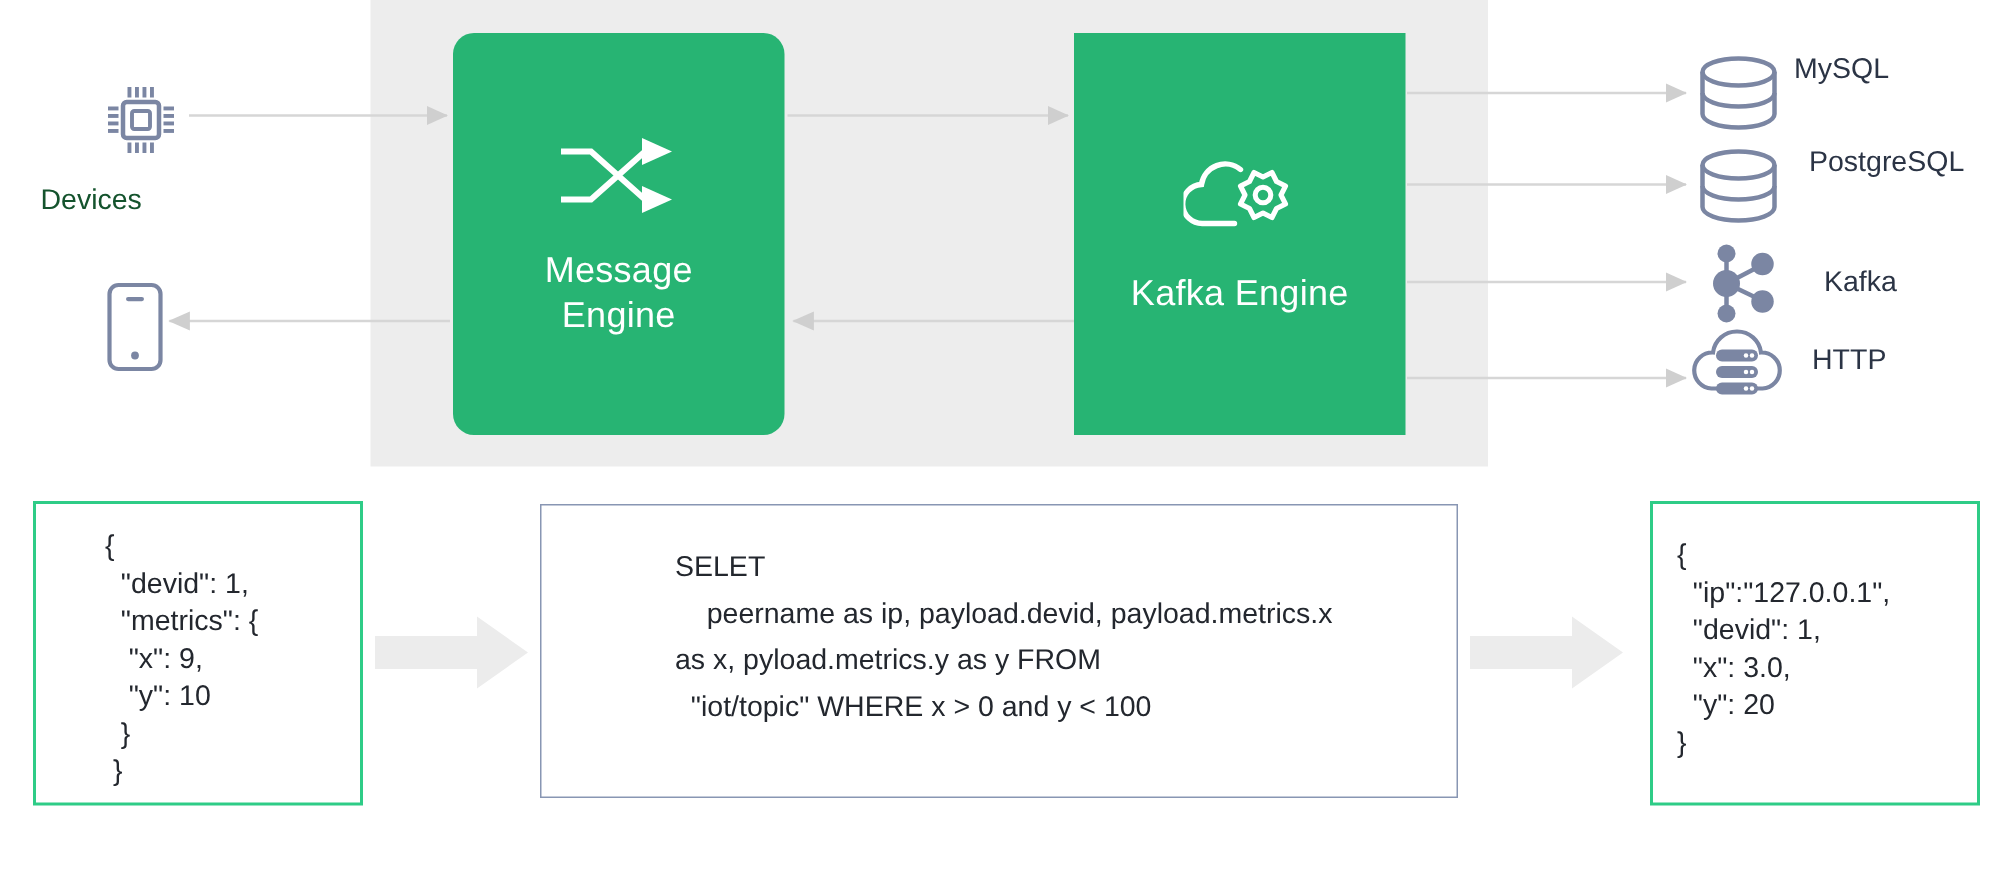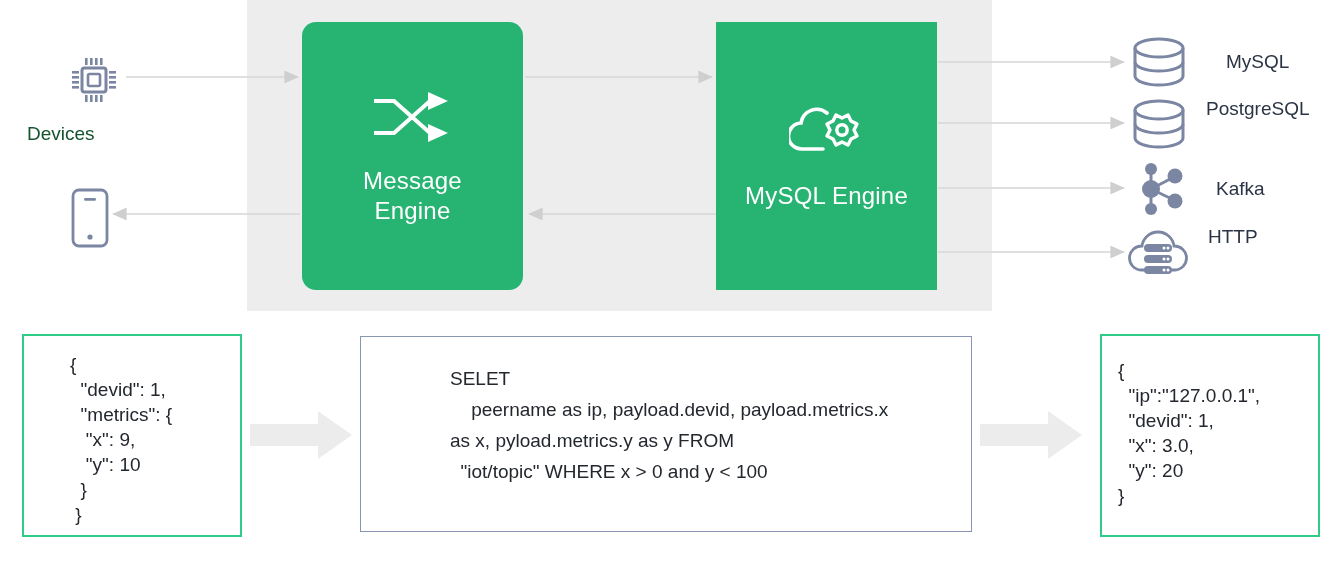--- a/index.html
+++ b/index.html
@@ -157,24 +157,24 @@
 </div>
 
 <div class="abs green-box" id="box-rule-engine">
   <div class="box-icon">
     <svg width="76" height="62" viewBox="0 0 76 62" xmlns="http://www.w3.org/2000/svg">
       <path d="M38,12 A16,16 0 0 0 12,22 A11,11 0 0 0 13,48 L34,48" fill="none" stroke="#ffffff" stroke-width="3.6" stroke-linecap="round"></path>
       <path d="M47,14 L53,17 L59,14 L62,20 L68,23 L65,29 L68,35 L62,38 L59,44 L53,41 L47,44 L44,38 L38,35 L41,29 L38,23 L44,20 z" fill="none" stroke="#ffffff" stroke-width="3.4" stroke-linejoin="round"></path>
       <circle cx="53" cy="29" r="5.2" fill="none" stroke="#ffffff" stroke-width="3.4"></circle>
     </svg>
   </div>
-  <div class="box-label">MySQL Engine</div>
-</div>
-
-<div class="abs" style="left:1130px;top:36px;display:flex;align-items:center;gap:38px;">
+  <div class="box-label">Kafka Engine</div>
+</div>
+
+<div class="abs" style="left:1130px;top:36px;display:flex;align-items:flex-start;gap:8px;">
   <div style="width:58px;height:52px;">
     <svg width="58" height="52" viewBox="0 0 58 52" xmlns="http://www.w3.org/2000/svg">
       <g fill="none" stroke="#7b86a3" stroke-width="3">
         <ellipse cx="29" cy="12" rx="24" ry="9"></ellipse>
         <path d="M5,12 L5,40 A24,9 0 0 0 53,40 L53,12"></path>
         <path d="M5,26 A24,9 0 0 0 53,26"></path>
       </g>
     </svg>
   </div>
   <div class="endpoint-label">MySQL</div>
@@ -205,21 +205,21 @@
       <circle cx="19" cy="27" r="9" fill="#7b86a3"></circle>
       <circle cx="19" cy="7" r="6" fill="#7b86a3"></circle>
       <circle cx="19" cy="47" r="6" fill="#7b86a3"></circle>
       <circle cx="43" cy="14" r="7.5" fill="#7b86a3"></circle>
       <circle cx="43" cy="39" r="7.5" fill="#7b86a3"></circle>
     </svg>
   </div>
   <div class="endpoint-label">Kafka</div>
 </div>
 
-<div class="abs" style="left:1128px;top:226px;display:flex;gap:20px;">
+<div class="abs" style="left:1128px;top:215px;display:flex;align-items:center;gap:20px;">
   <div style="width:60px;height:52px;">
     <svg width="60" height="52" viewBox="0 0 60 52" xmlns="http://www.w3.org/2000/svg">
       <path d="M30,6 A16,16 0 0 1 46,20 A10,10 0 0 1 47,44 L13,44 A10,10 0 0 1 14,20 A16,16 0 0 1 30,6 z" fill="none" stroke="#7b86a3" stroke-width="2.8"></path>
       <g fill="#7b86a3">
         <rect x="16" y="18" width="28" height="8" rx="4"></rect>
         <rect x="16" y="29" width="28" height="8" rx="4"></rect>
         <rect x="16" y="40" width="28" height="8" rx="4"></rect>
       </g>
       <g fill="#ffffff">
         <circle cx="36" cy="22" r="1.5"></circle>

